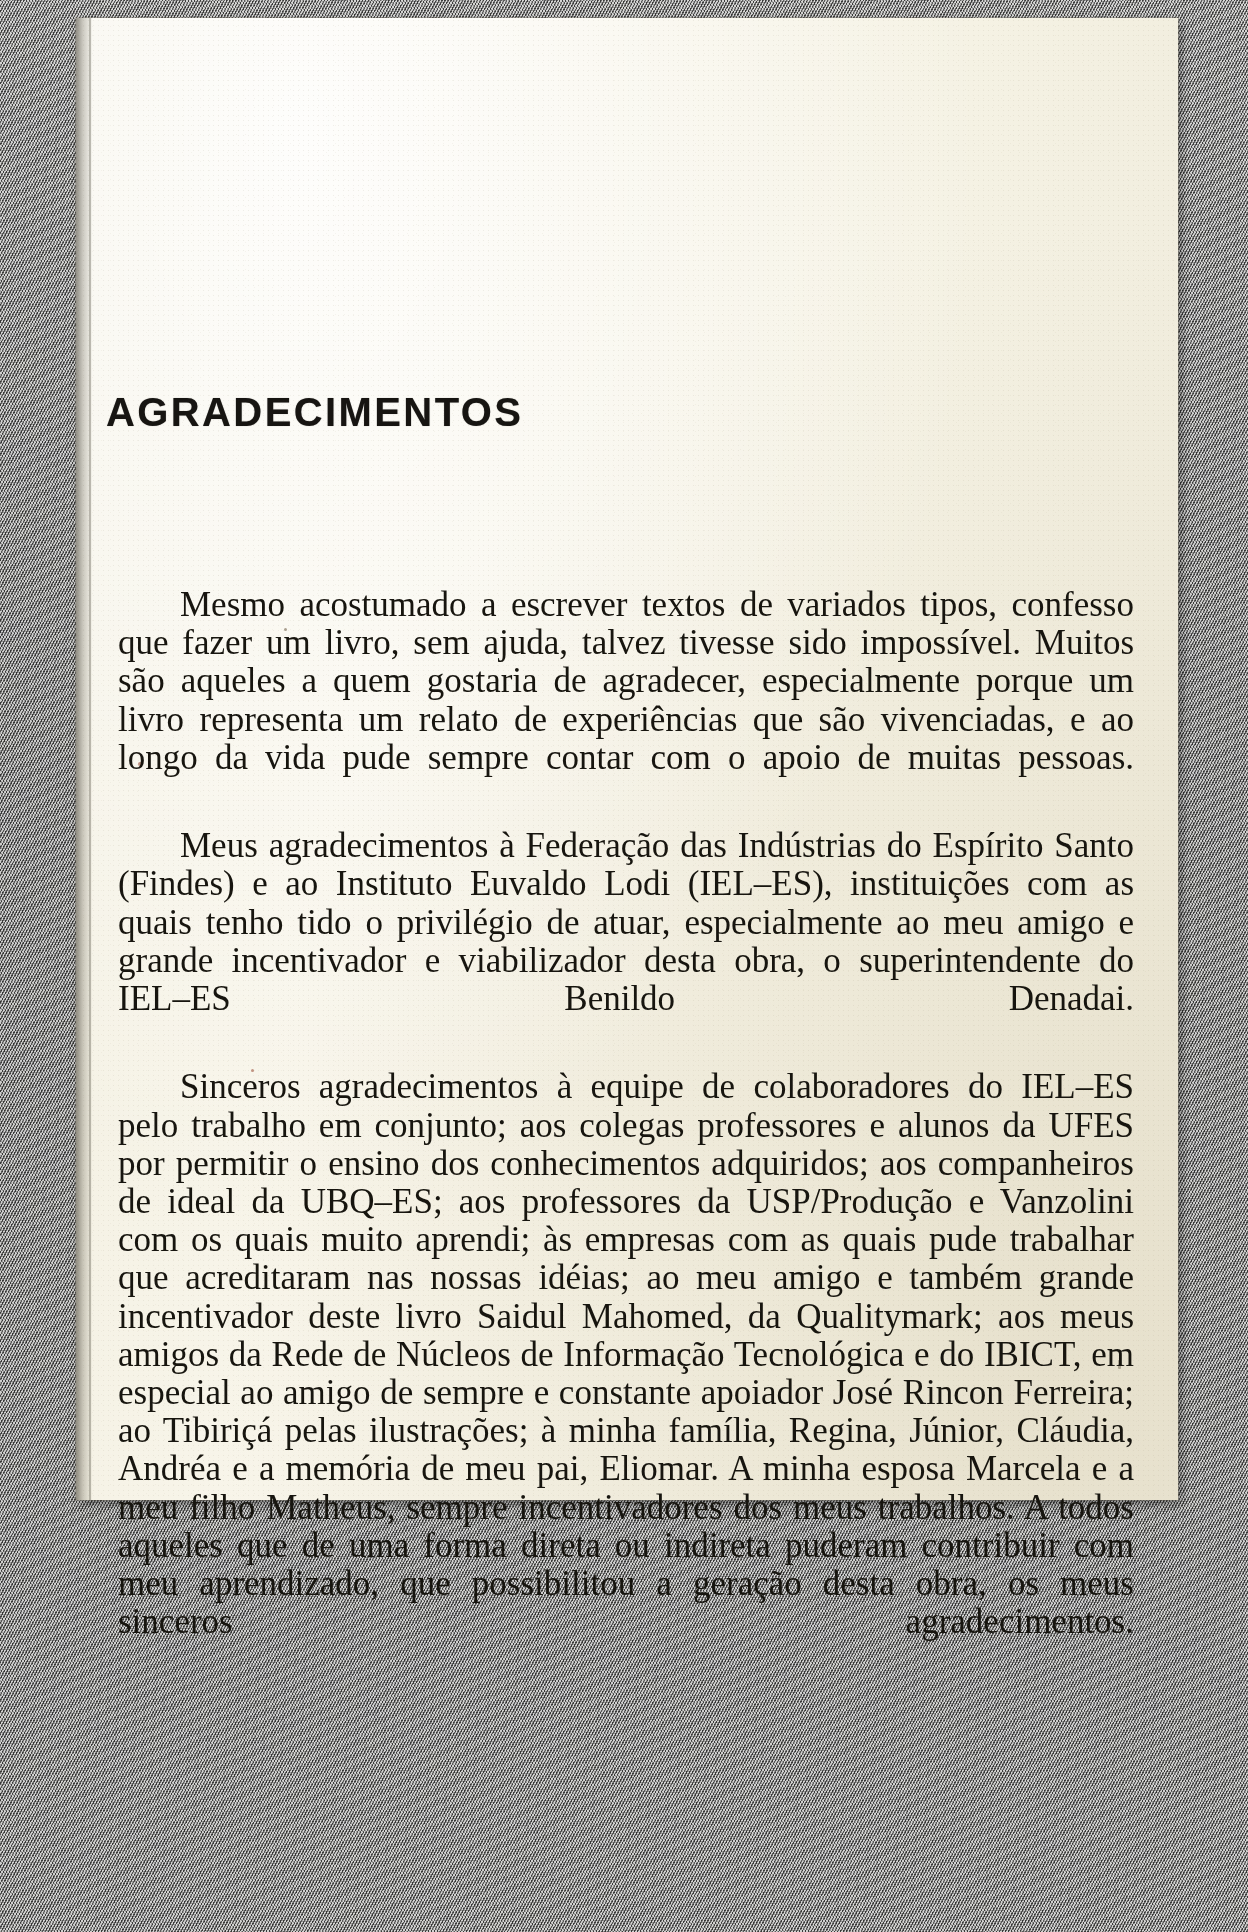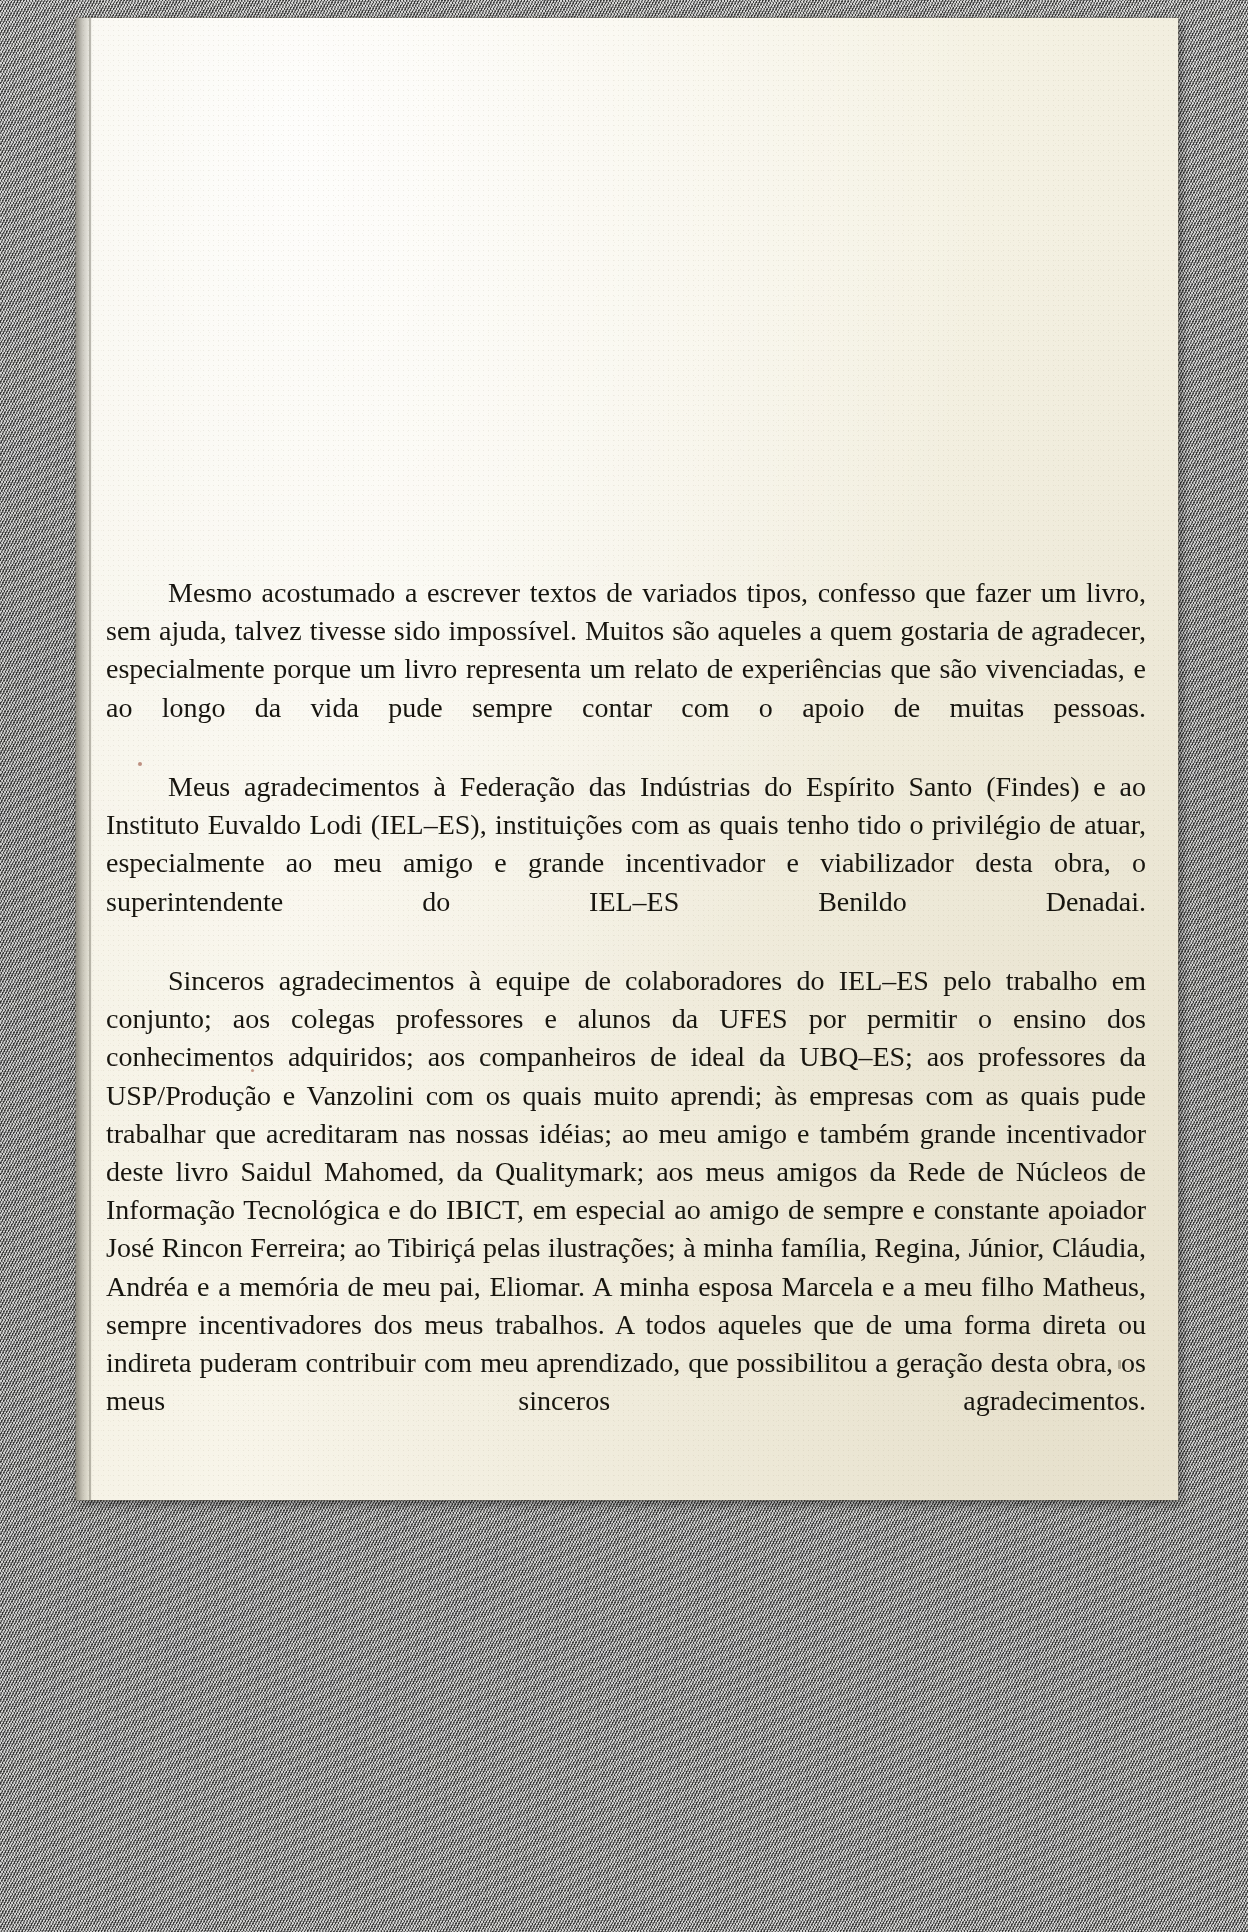--- a/index.html
+++ b/index.html
@@ -111,22 +111,22 @@
 
   
   #body-copy {
     position: absolute;
     left: 0;
     top: 556px;
     width: 1040px;
   }
 
   .para {
-    margin: 0;
-    font-size: 28px;
+    margin: 12px;
+    font-size: 35px;
     line-height: 38.2px;
     color: #17150f;
     text-align: justify;
     text-justify: inter-word;
     hyphens: manual;
     -webkit-hyphens: manual;
     text-indent: 62px;
     word-spacing: .4px;
   }
 
@@ -161,20 +161,21 @@
   <div id="gutter-shadow"></div>
   <div id="gutter-rule"></div>
 
   <div class="speck" style="left:208px;top:610px;width:3px;height:3px;"></div>
   <div class="speck" style="left:62px;top:744px;width:4px;height:4px;background:rgba(140,60,40,.55);"></div>
   <div class="speck" style="left:175px;top:1051px;width:3px;height:3px;background:rgba(150,70,45,.55);"></div>
   <div class="speck" style="left:1042px;top:1342px;width:3px;height:9px;background:rgba(90,80,60,.40);border-radius:1px;"></div>
 
   <div id="page-content">
 
+    <h1 id="chapter-title">AGRADECIMENTOS</h1>
 
     <div id="body-copy">
       <p class="para">Mesmo acostumado a escrever textos de variados tipos, confesso que fazer um livro, sem ajuda, talvez tivesse sido impossível. Muitos são aqueles a quem gostaria de agradecer, especialmente porque um livro representa um relato de experiências que são vivenciadas, e ao longo da vida pude sempre contar com o apoio de muitas pessoas.</p>
       <p class="para">Meus agradecimentos à Federação das Indústrias do Espírito Santo (Findes) e ao Instituto Euvaldo Lodi (IEL–ES), instituições com as quais tenho tido o privilégio de atuar, especialmente ao meu amigo e grande incentivador e viabilizador desta obra, o superintendente do IEL–ES Benildo Denadai.</p>
       <p class="para">Sinceros agradecimentos à equipe de colaboradores do IEL–ES pelo trabalho em conjunto; aos colegas professores e alunos da UFES por permitir o ensino dos conhecimentos adquiridos; aos companheiros de ideal da UBQ–ES; aos professores da USP/Produção e Vanzolini com os quais muito aprendi; às empresas com as quais pude trabalhar que acreditaram nas nossas idéias; ao meu amigo e também grande incentivador deste livro Saidul Mahomed, da Qualitymark; aos meus amigos da Rede de Núcleos de Informação Tecnológica e do IBICT, em especial ao amigo de sempre e constante apoiador José Rincon Ferreira; ao Tibiriçá pelas ilustrações; à minha família, Regina, Júnior, Cláudia, Andréa e a memória de meu pai, Eliomar. A minha esposa Marcela e a meu filho Matheus, sempre incentivadores dos meus trabalhos.  A todos aqueles que de uma forma direta ou indireta puderam contribuir com meu aprendizado, que possibilitou a geração desta obra, os meus sinceros agradecimentos.</p>
     </div>
 
   </div>
 </div>
 

